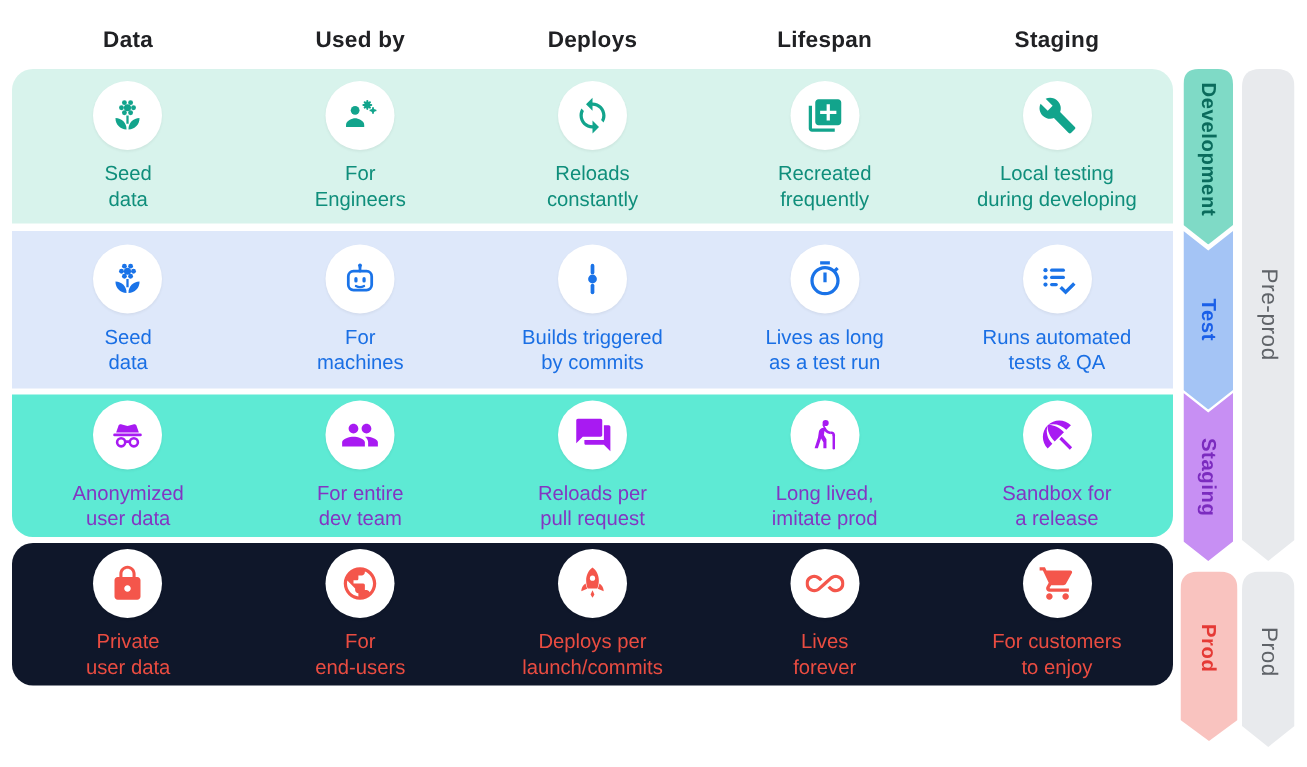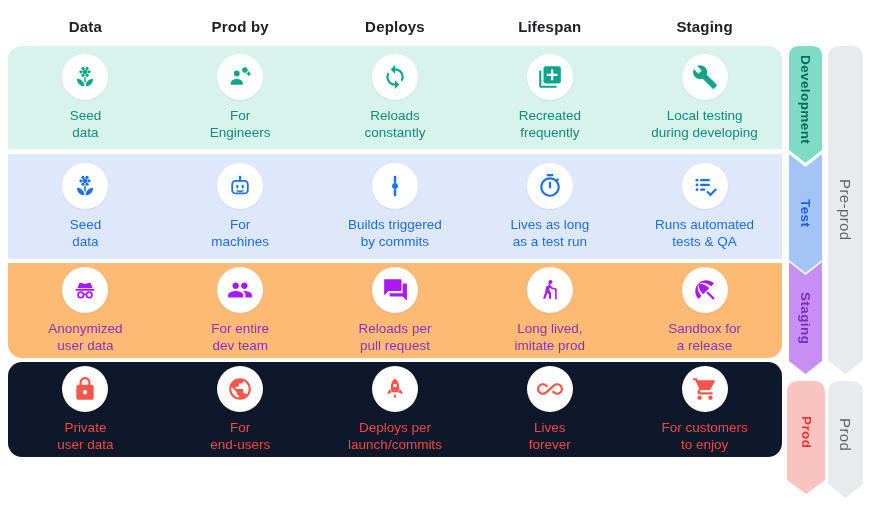--- a/index.html
+++ b/index.html
@@ -6,21 +6,21 @@
   .canvas{position:relative;width:871px;height:511px;background:#fff;overflow:hidden;border-radius:32px;}
 
   
   .header{position:absolute;left:8px;top:18px;width:774px;display:grid;grid-template-columns:repeat(5,1fr);}
   .header .hcell{text-align:center;font-size:15px;font-weight:700;color:#202124;letter-spacing:.2px;}
 
   
   .row{position:absolute;left:8px;width:774px;display:grid;grid-template-columns:repeat(5,1fr);}
   .row-dev{top:46px;height:103px;background:#D8F3EC;border-radius:14px 14px 0 0;}
   .row-test{top:154px;height:105px;background:#DEE8FA;}
-  .row-staging{top:263px;height:95px;background:#fdba74;border-radius:0 0 14px 14px;}
+  .row-staging{top:263px;height:95px;background:#5eead4;border-radius:0 0 14px 14px;}
   .row-prod{top:362px;height:95px;background:#0f172a;border-radius:14px;}
 
   .cell{display:flex;flex-direction:column;align-items:center;justify-content:center;}
   .circle{width:46px;height:46px;border-radius:50%;background:#fff;display:flex;align-items:center;justify-content:center;box-shadow:0 1px 2px rgba(0,0,0,.06);}
   .circle svg{width:26px;height:26px;display:block;}
   .label{margin-top:7px;font-size:13.5px;line-height:17px;text-align:center;white-space:pre-line;}
 
   .row-dev .circle{color:#12A48C;} .row-dev .label{color:#0F8E7B;}
   .row-test .circle{color:#1A73E8;} .row-test .label{color:#1A6FE4;}
   .row-staging .circle{color:#A81AF2;} .row-staging .label{color:#8336C2;}
@@ -43,21 +43,21 @@
   #ribbon-prodgrey{left:828px;top:381px;width:35px;height:117px;}
   #ribbon-prodgrey .rlabel{color:#5F6368;font-size:15px;font-weight:500;height:107px;}
 </style>
 </head>
 <body>
 
 <div class="canvas">
 
   <div class="header">
     <div class="hcell">Data</div>
-    <div class="hcell">Prod by</div>
+    <div class="hcell">Used by</div>
     <div class="hcell">Deploys</div>
     <div class="hcell">Lifespan</div>
     <div class="hcell">Staging</div>
   </div>
 
   <div class="row row-dev">
     <div class="cell">
       <div class="circle">
         <svg viewBox="0 0 24 24">
             <g fill="currentColor">

